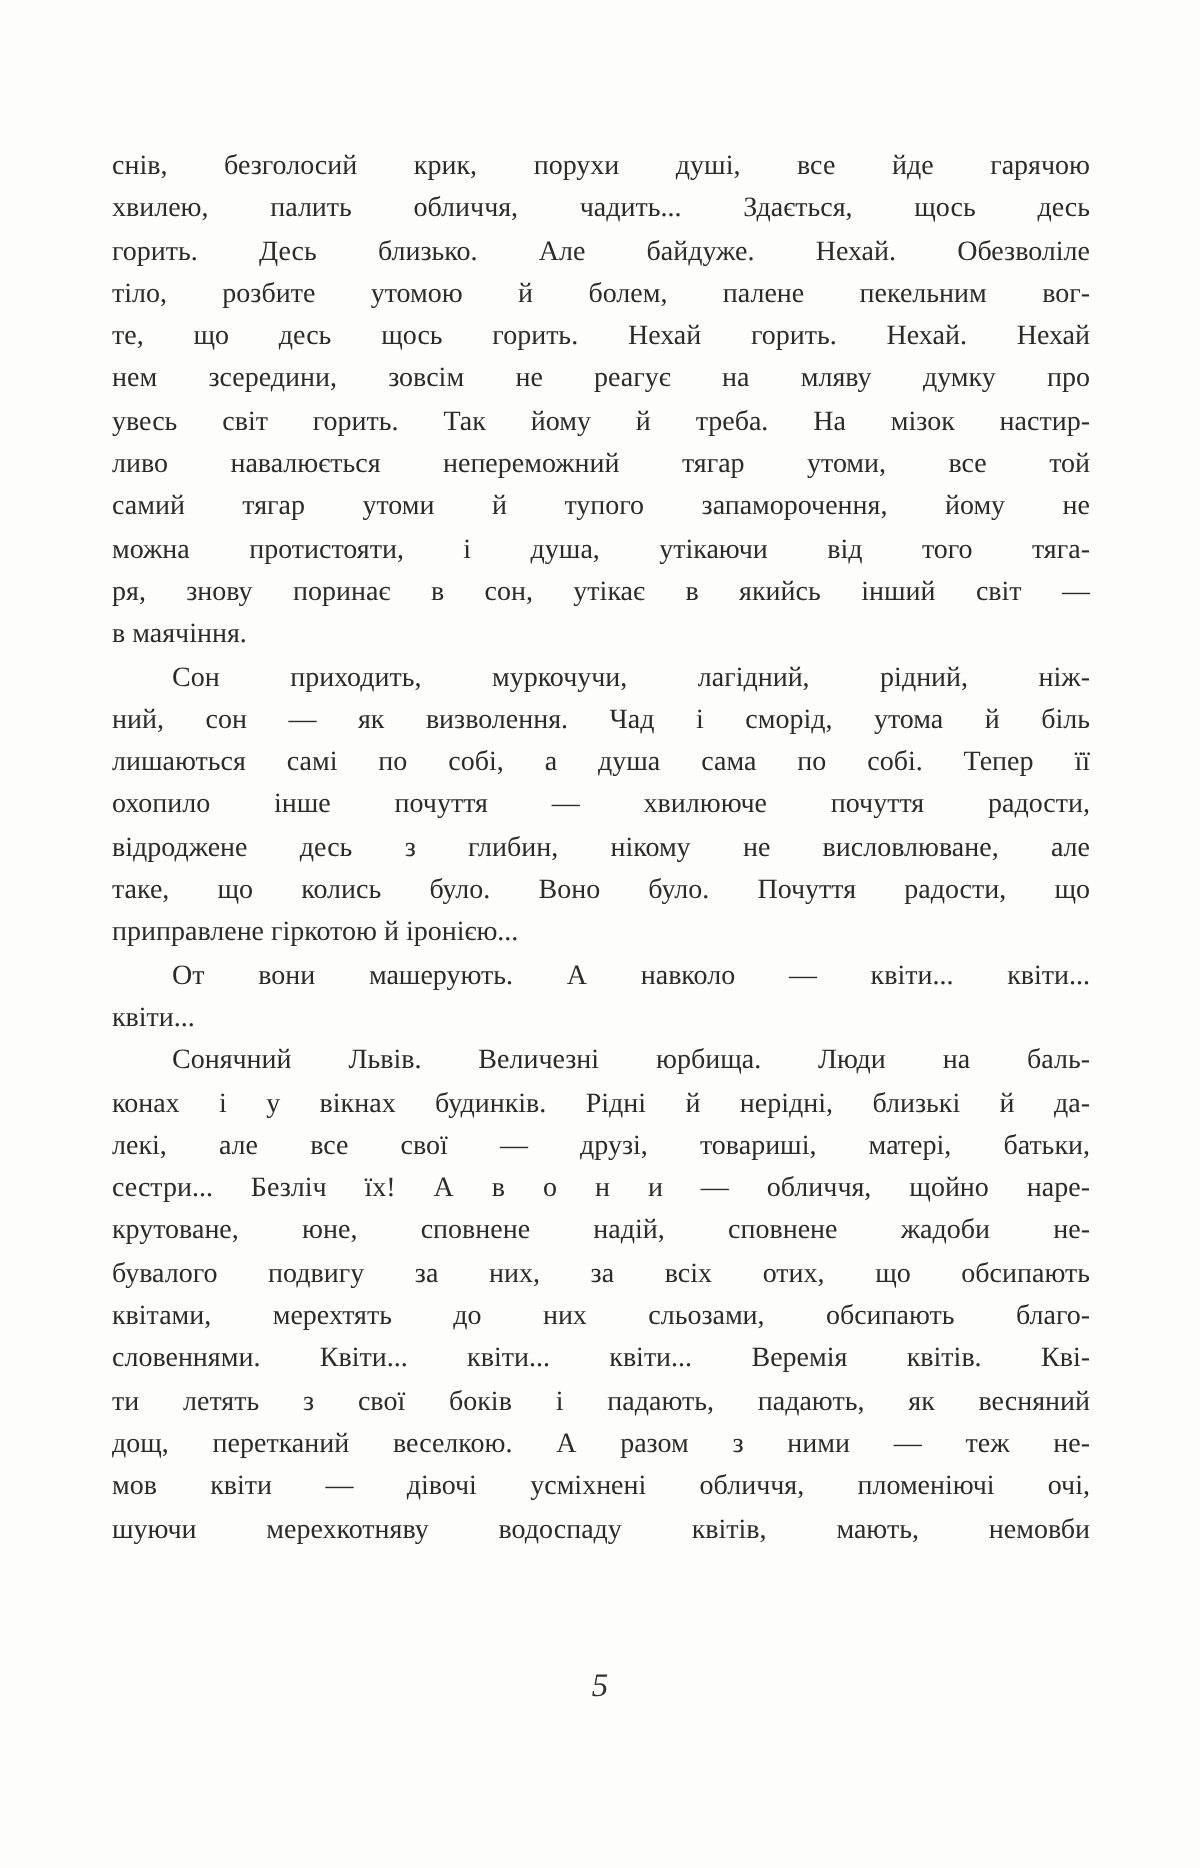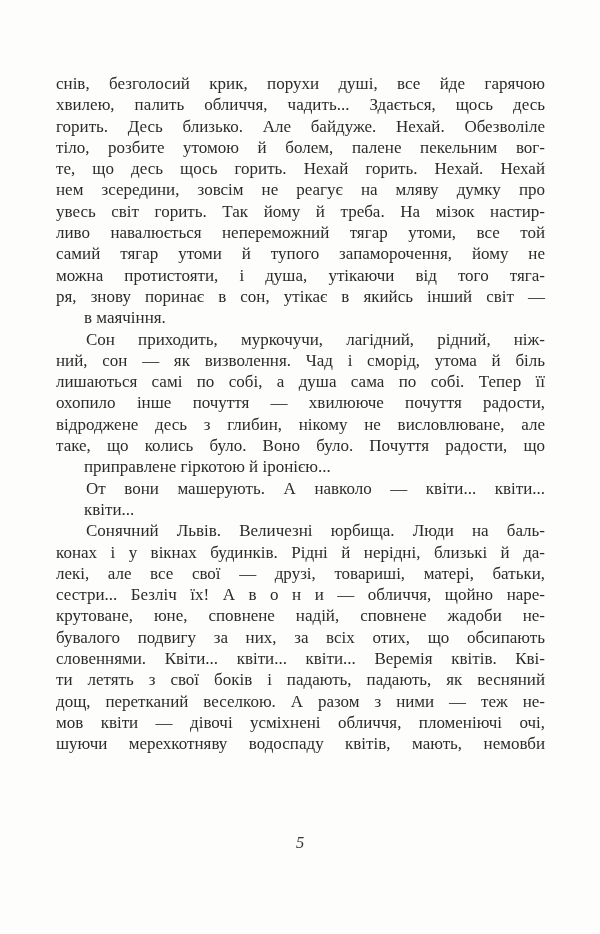--- a/index.html
+++ b/index.html
@@ -13,31 +13,30 @@
     height: 934px;
     background: #fdfdfc;
     overflow: hidden;
     font-family: "Liberation Serif", "DejaVu Serif", serif;
   }
   .text-block {
     position: absolute;
     left: 56px;
     top: 73px;
     width: 489px;
-    font-size: 17px;
+    font-size: 14px;
     line-height: 21.3px;
     color: #2b2b2b;
   }
   .line {
     text-align: justify;
     text-align-last: justify;
   }
   .line.endpara {
     text-align-last: left;
-    margin-left: 28px;
   }
   .line.indent {
     text-indent: 30px;
   }
   .page-number {
     position: absolute;
     top: 833px;
     left: 0;
     width: 100%;
     text-align: center;
@@ -71,20 +70,21 @@
       <div class="line">таке, що колись було. Воно було. Почуття радости, що</div>
       <div class="line endpara">приправлене гіркотою й іронією...</div>
       <div class="line indent">От вони машерують. А навколо — квіти... квіти...</div>
       <div class="line endpara">квіти...</div>
       <div class="line indent">Сонячний Львів. Величезні юрбища. Люди на баль-</div>
       <div class="line">конах і у вікнах будинків. Рідні й нерідні, близькі й да-</div>
       <div class="line">лекі, але все свої — друзі, товариші, матері, батьки,</div>
       <div class="line">сестри... Безліч їх! А в о н и — обличчя, щойно наре-</div>
       <div class="line">крутоване, юне, сповнене надій, сповнене жадоби не-</div>
       <div class="line">бувалого подвигу за них, за всіх отих, що обсипають</div>
+      <div class="line">квітами, мерехтять до них сльозами, обсипають благо-</div>
       <div class="line">словеннями. Квіти... квіти... квіти... Веремія квітів. Кві-</div>
       <div class="line">ти летять з свої боків і падають, падають, як весняний</div>
       <div class="line">дощ, перетканий веселкою. А разом з ними — теж не-</div>
       <div class="line">мов квіти — дівочі усміхнені обличчя, пломеніючі очі,</div>
       <div class="line">шуючи мерехкотняву водоспаду квітів, мають, немовби</div>
     </div>
   <div class="page-number">5</div>
 </div>
 
 </body></html>

